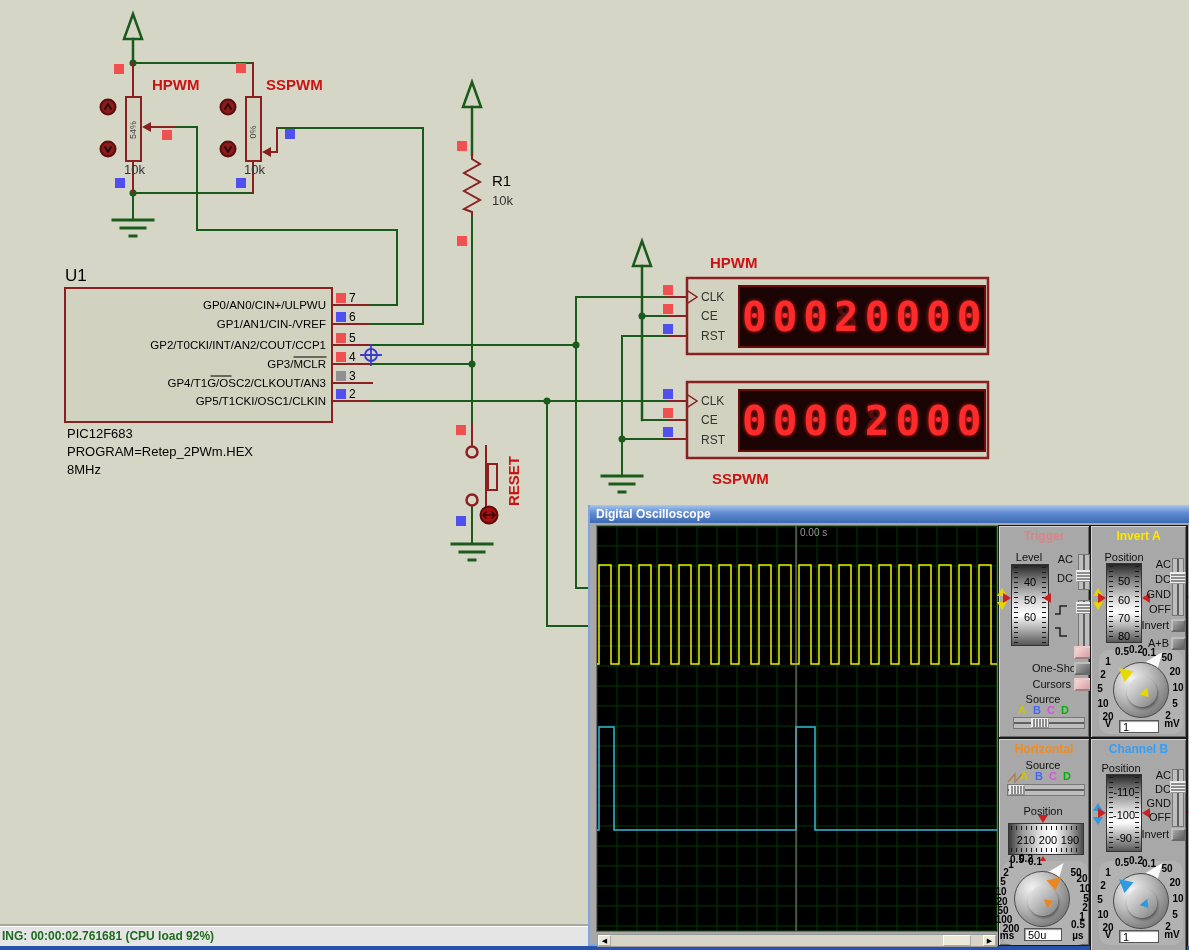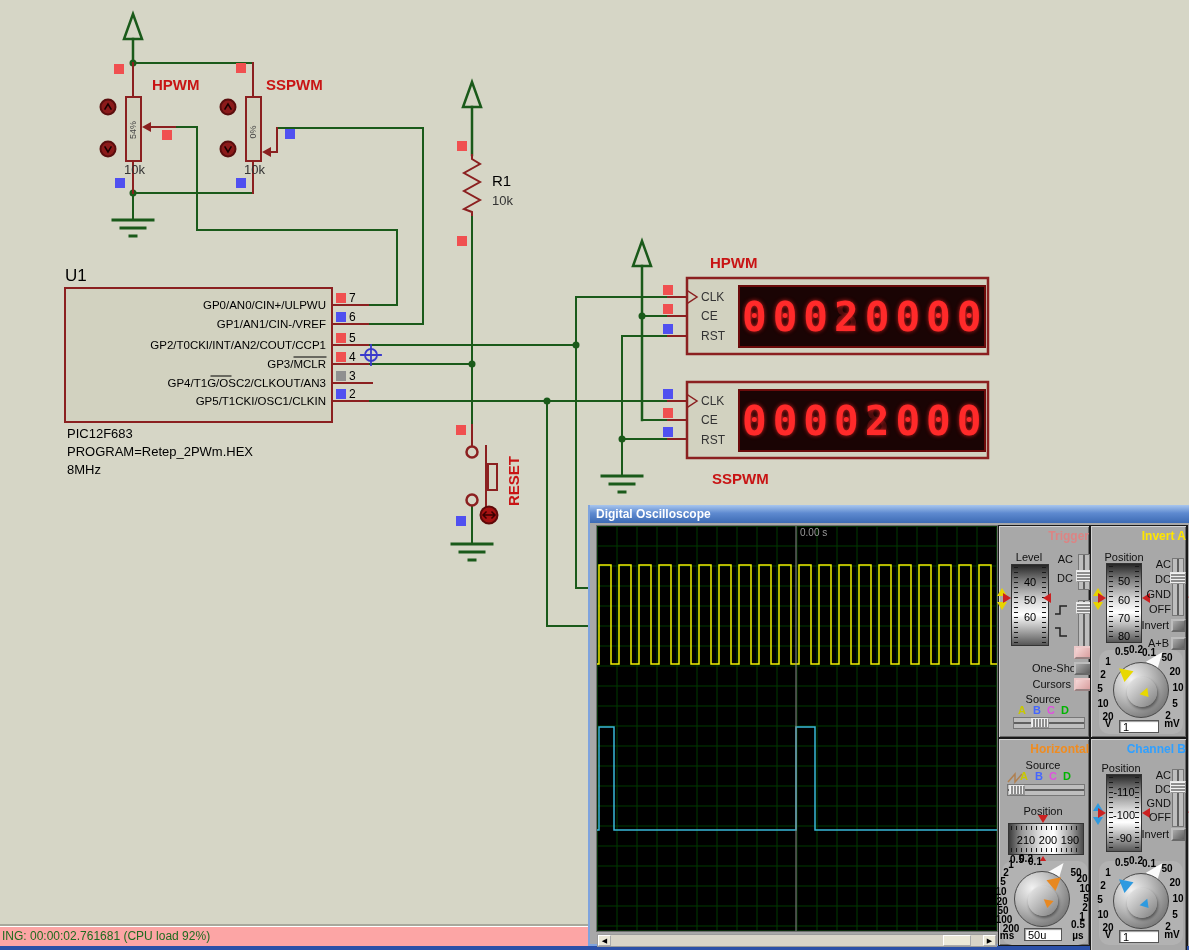--- a/index.html
+++ b/index.html
@@ -9,42 +9,42 @@
 
   
   .seg-wrap{position:absolute;overflow:hidden;}
   .seg{position:absolute;left:0;top:0;width:100%;height:100%;
        font-family:"DejaVu Sans Mono",monospace;font-weight:bold;font-size:41px;
        letter-spacing:6px;line-height:54px;text-align:left;white-space:nowrap;}
   .seg-ghost{color:#4A0D0D;}
   .seg-lit{color:#FF2A2A;text-shadow:0 0 4px rgba(255,40,40,.75);}
 
   
-  #statusbar{left:0;top:926px;width:588px;height:20px;background:#fca5a5;
+  #statusbar{left:0;top:926px;width:588px;height:20px;background:#e5e5e5;
              border-top:1px solid #FFFFFF;box-shadow:0 -2px 0 #A8A89C;
-             font-size:12px;color:#1F6B1F;padding:2px 0 0 2px;box-sizing:border-box;white-space:nowrap;}
+             font-size:12px;color:#1F6B1F;padding:2px 0 0 2px;box-sizing:border-box;white-space:nowrap;font-weight:bold;}
   #bottomstrip{left:0;top:946px;width:1189px;height:4px;background:#2B50A8;}
 
   
   #scope{left:588px;top:505px;width:601px;height:441px;background:#A8A8A8;
          border-left:2px solid #7FA4DE;border-bottom:2px solid #7FA4DE;box-sizing:border-box;}
   #scope-title{left:0;top:0;width:601px;height:18px;
      background:linear-gradient(180deg,#A8C6EE 0%,#5E8AD0 45%,#3D6BB4 100%);
      color:#FFFFFF;font-size:12px;font-weight:bold;padding:2px 0 0 6px;box-sizing:border-box;}
   #scope-display{left:7px;top:21px;width:400px;height:405px;background:#000;
      box-shadow:0 0 0 1px #6E6E6E, inset 0 0 0 1px #0A2A0A;}
   #scope-scroll{left:7px;top:429px;width:400px;height:13px;background:#D8D4C8;border:1px solid #9A9A9A;box-sizing:border-box;}
   .sb-btn{position:absolute;top:0;width:13px;height:11px;background:#ECE9D8;border:1px outset #FFF;box-sizing:border-box;font-size:7px;line-height:9px;text-align:center;color:#000;}
   .sb-thumb{position:absolute;top:0;height:11px;background:#ECE9D8;border:1px outset #FFF;box-sizing:border-box;}
 
   
   #panel{left:408px;top:20px;width:193px;height:421px;background:#A8A8A8;}
   .section{position:absolute;background:#A8A8A8;border:1px solid #1A1A1A;
            box-shadow:inset 1px 1px 0 #D4D4D4, inset -1px -1px 0 #6A6A6A;box-sizing:border-box;}
-  .sec-title{position:absolute;top:3px;left:0;width:100%;text-align:right;font-weight:bold;font-size:12px;}
+  .sec-title{position:absolute;top:3px;left:0;width:100%;text-align:center;font-weight:bold;font-size:12px;}
   .lbl{position:absolute;font-size:11px;color:#111;transform:translate(-50%,-50%);white-space:nowrap;}
   .lblr{position:absolute;font-size:11px;color:#111;transform:translate(-100%,-50%);white-space:nowrap;}
 
   .vgauge{position:absolute;border:1px solid #333;box-sizing:border-box;
      background:linear-gradient(180deg,#262626 0%,#7E7E7E 20%,#D8D8D8 45%,#FFF 62%,#A8A8A8 82%,#565656 100%);}
   .vgauge .tk{position:absolute;top:2px;bottom:2px;width:4px;
      background:repeating-linear-gradient(180deg,#1A1A1A 0 1px,transparent 1px 5px);}
   .gnum{position:absolute;left:0;width:100%;text-align:center;font-size:11px;color:#000;}
   .hgauge{position:absolute;border:1px solid #333;box-sizing:border-box;
      background:linear-gradient(90deg,#3A3A3A 0%,#9A9A9A 18%,#E8E8E8 45%,#FFF 60%,#9A9A9A 85%,#4A4A4A 100%);}

